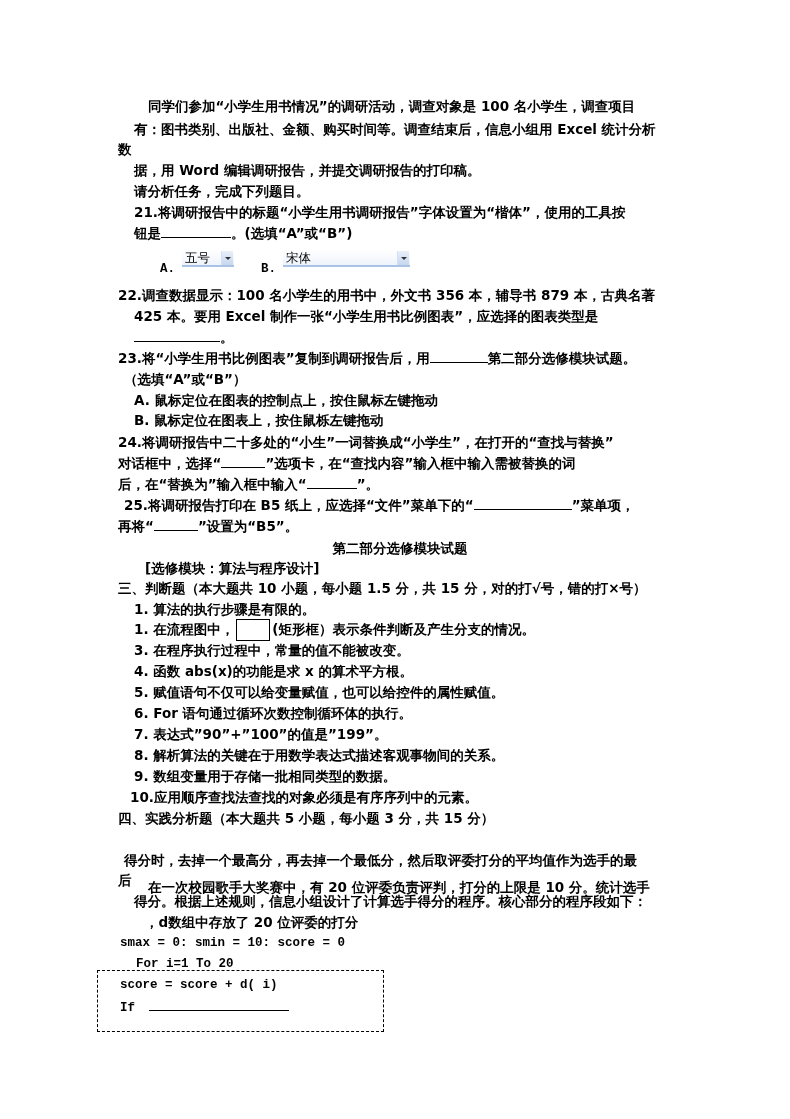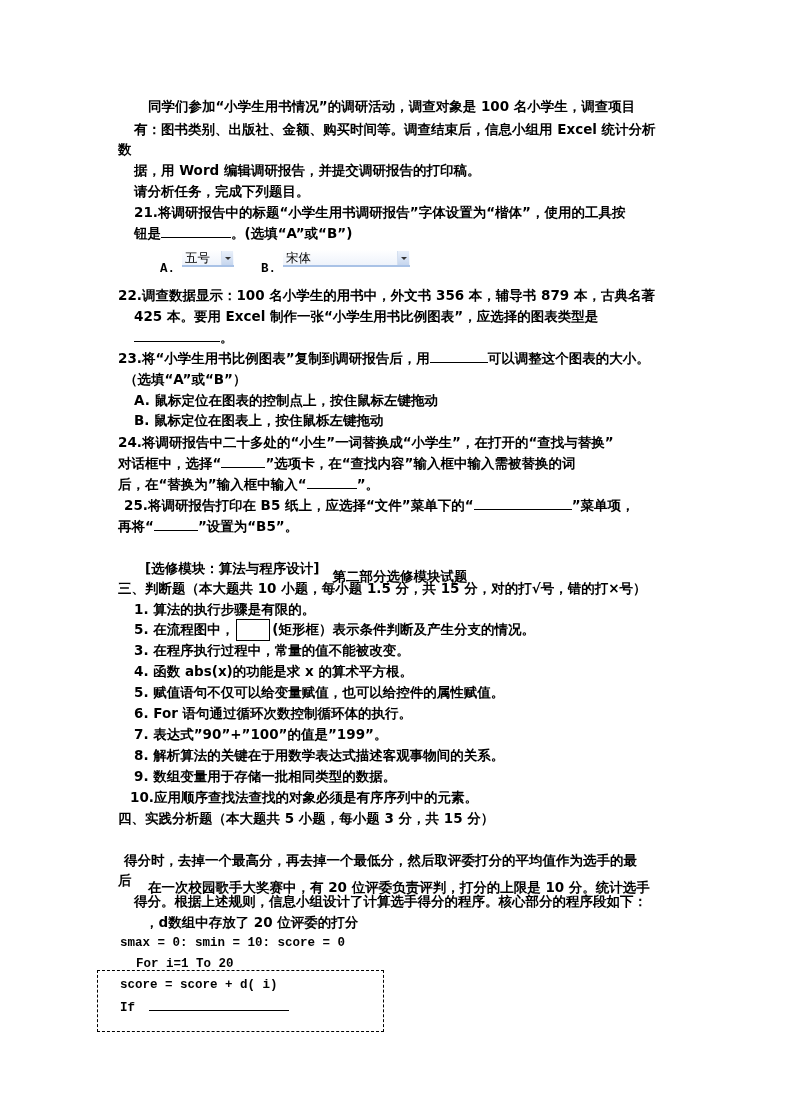--- a/index.html
+++ b/index.html
@@ -53,48 +53,48 @@
   <span class="dd-arrow"></span>
 </div>
 
 <div class="line" style="left:118px;top:285px;">22.调查数据显示：100 名小学生的用书中，外文书 356 本，辅导书 879 本，古典名著</div>
 <div class="line" style="left:134px;top:306px;">425 本。要用 Excel 制作一张“小学生用书比例图表”，应选择的图表类型是</div>
 <div class="line" style="left:134px;top:327px;">
   <span class="blank" style="width:86px;"></span><span>。</span>
 </div>
 
 <div class="line" style="left:118px;top:348px;">
-  <span>23.将“小学生用书比例图表”复制到调研报告后，用</span><span class="blank" style="width:58px;"></span><span>可以调整这个图表的大小。</span>
+  <span>23.将“小学生用书比例图表”复制到调研报告后，用</span><span class="blank" style="width:58px;"></span><span>第二部分选修模块试题。</span>
 </div>
 <div class="line" style="left:112px;top:369px;margin-left:12px;">（选填“A”或“B”）</div>
 <div class="line" style="left:134px;top:390px;">A. 鼠标定位在图表的控制点上，按住鼠标左键拖动</div>
 <div class="line" style="left:134px;top:410px;text-align:center;">B. 鼠标定位在图表上，按住鼠栎左键拖动</div>
 
 <div class="line" style="left:118px;top:432px;">24.将调研报告中二十多处的“小生”一词替换成“小学生”，在打开的“查找与替换”</div>
 <div class="line" style="left:118px;top:453px;">
   <span>对话框中，选择“</span><span class="blank" style="width:44px;"></span><span>”选项卡，在“查找内容”输入框中输入需被替换的词</span>
 </div>
 <div class="line" style="left:118px;top:474px;">
   <span>后，在“替换为”输入框中输入“</span><span class="blank" style="width:50px;"></span><span>”。</span>
 </div>
 
 <div class="line" style="left:124px;top:495px;">
   <span>25.将调研报告打印在 B5 纸上，应选择“文件”菜单下的“</span><span class="blank" style="width:98px;"></span><span>”菜单项，</span>
 </div>
 <div class="line" style="left:118px;top:516px;">
   <span>再将“</span><span class="blank" style="width:44px;"></span><span>”设置为“B5”。</span>
 </div>
 
-<div class="line center" style="left:0;width:790px;top:538px;padding-left:10px;box-sizing:border-box;margin-top:28px;">第二部分选修模块试题</div>
+<div class="line center" style="left:0;width:790px;top:538px;padding-left:10px;box-sizing:border-box;">第二部分选修模块试题</div>
 <div class="line" style="left:145px;top:558px;">[选修模块：算法与程序设计]</div>
 
 <div class="line" style="left:118px;top:578px;">三、判断题（本大题共 10 小题，每小题 1.5 分，共 15 分，对的打√号，错的打×号）</div>
 <div class="line" style="left:134px;top:599px;">1. 算法的执行步骤是有限的。</div>
 <div class="line" style="left:134px;top:619px;">
-  <span>5. 在流程图中，</span><span class="rectbox"></span><span>(矩形框）表示条件判断及产生分支的情况。</span>
+  <span>1. 在流程图中，</span><span class="rectbox"></span><span>(矩形框）表示条件判断及产生分支的情况。</span>
 </div>
 <div class="line" style="left:134px;top:640px;">3. 在程序执行过程中，常量的值不能被改变。</div>
 <div class="line" style="left:134px;top:661px;">4. 函数 abs(x)的功能是求 x 的算术平方根。</div>
 <div class="line" style="left:134px;top:682px;text-align:center;">5. 赋值语句不仅可以给变量赋值，也可以给控件的属性赋值。</div>
 <div class="line" style="left:134px;top:703px;">6. For 语句通过循环次数控制循环体的执行。</div>
 <div class="line" style="left:134px;top:724px;">7. 表达式”90”+”100”的值是”199”。</div>
 <div class="line" style="left:134px;top:745px;">8. 解析算法的关键在于用数学表达式描述客观事物间的关系。</div>
 <div class="line" style="left:134px;top:766px;">9. 数组变量用于存储一批相同类型的数据。</div>
 <div class="line" style="left:130px;top:787px;">10.应用顺序查找法查找的对象必须是有序序列中的元素。</div>
 

